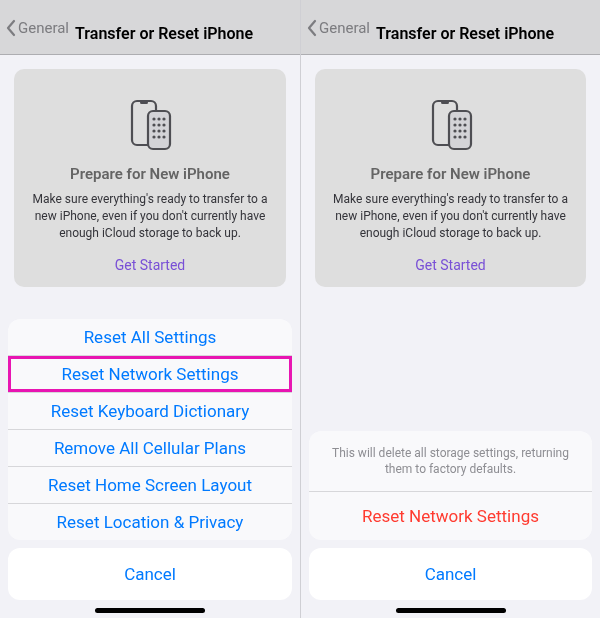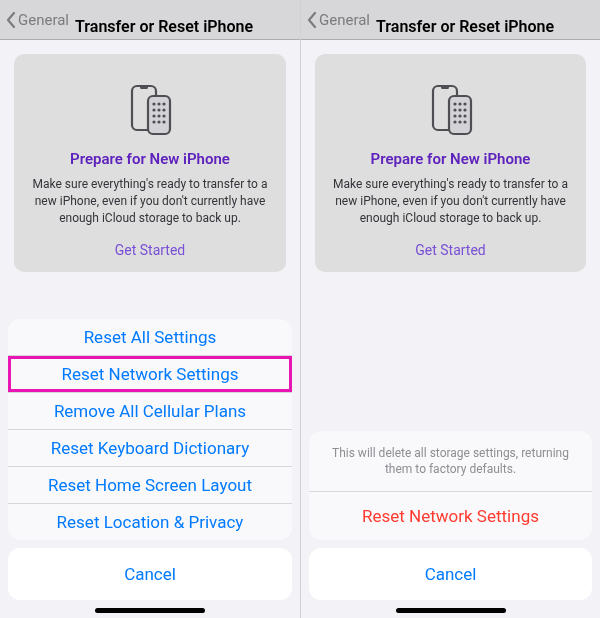--- a/index.html
+++ b/index.html
@@ -15,21 +15,21 @@
       width: 300px;
       height: 618px;
       position: relative;
       background: #f2f2f7;
       overflow: hidden;
     }
     .screen + .screen {
       border-left: 1px solid #cfcfd4;
     }
     .navbar {
-      height: 40px;
+      height: 55px;
       background: #f7f7f9;
       display: flex;
       align-items: center;
       padding: 0 6px;
       position: relative;
     }
     .navbar::after {
       content: "";
       position: absolute;
       left: 0; right: 0; bottom: 0;
@@ -68,21 +68,21 @@
       height: 60px;
       display: flex;
       align-items: flex-end;
       justify-content: center;
       margin-bottom: 14px;
     }
     .phone-icon svg { display: block; }
     .card-title {
       font-size: 15px;
       font-weight: 600;
-      color: #6d28d9;
+      color: #737373;
       margin-bottom: 8px;
     }
     .card-body {
       font-size: 12px;
       line-height: 1.4;
       color: #3c3c43;
     }
     .card-link {
       margin-top: 16px;
       font-size: 14px;
@@ -198,22 +198,22 @@
       <div class="card-title">Prepare for New iPhone</div>
       <div class="card-body">Make sure everything's ready to transfer to a new iPhone, even if you don't currently have enough iCloud storage to back up.</div>
       <div class="card-link">Get Started</div>
     </div>
   </div>
 
   <div class="sheet">
     <div class="sheet-group">
       <div class="sheet-row">Reset All Settings</div>
       <div class="sheet-row highlight">Reset Network Settings</div>
+      <div class="sheet-row">Reset Keyboard Dictionary</div>
       <div class="sheet-row">Remove All Cellular Plans</div>
-      <div class="sheet-row">Reset Keyboard Dictionary</div>
       <div class="sheet-row">Reset Home Screen Layout</div>
       <div class="sheet-row">Reset Location &amp; Privacy</div>
     </div>
     <div class="cancel-group">
       <div class="cancel-row">Cancel</div>
     </div>
   </div>
   <div class="home-indicator"></div>
 </div>
 

